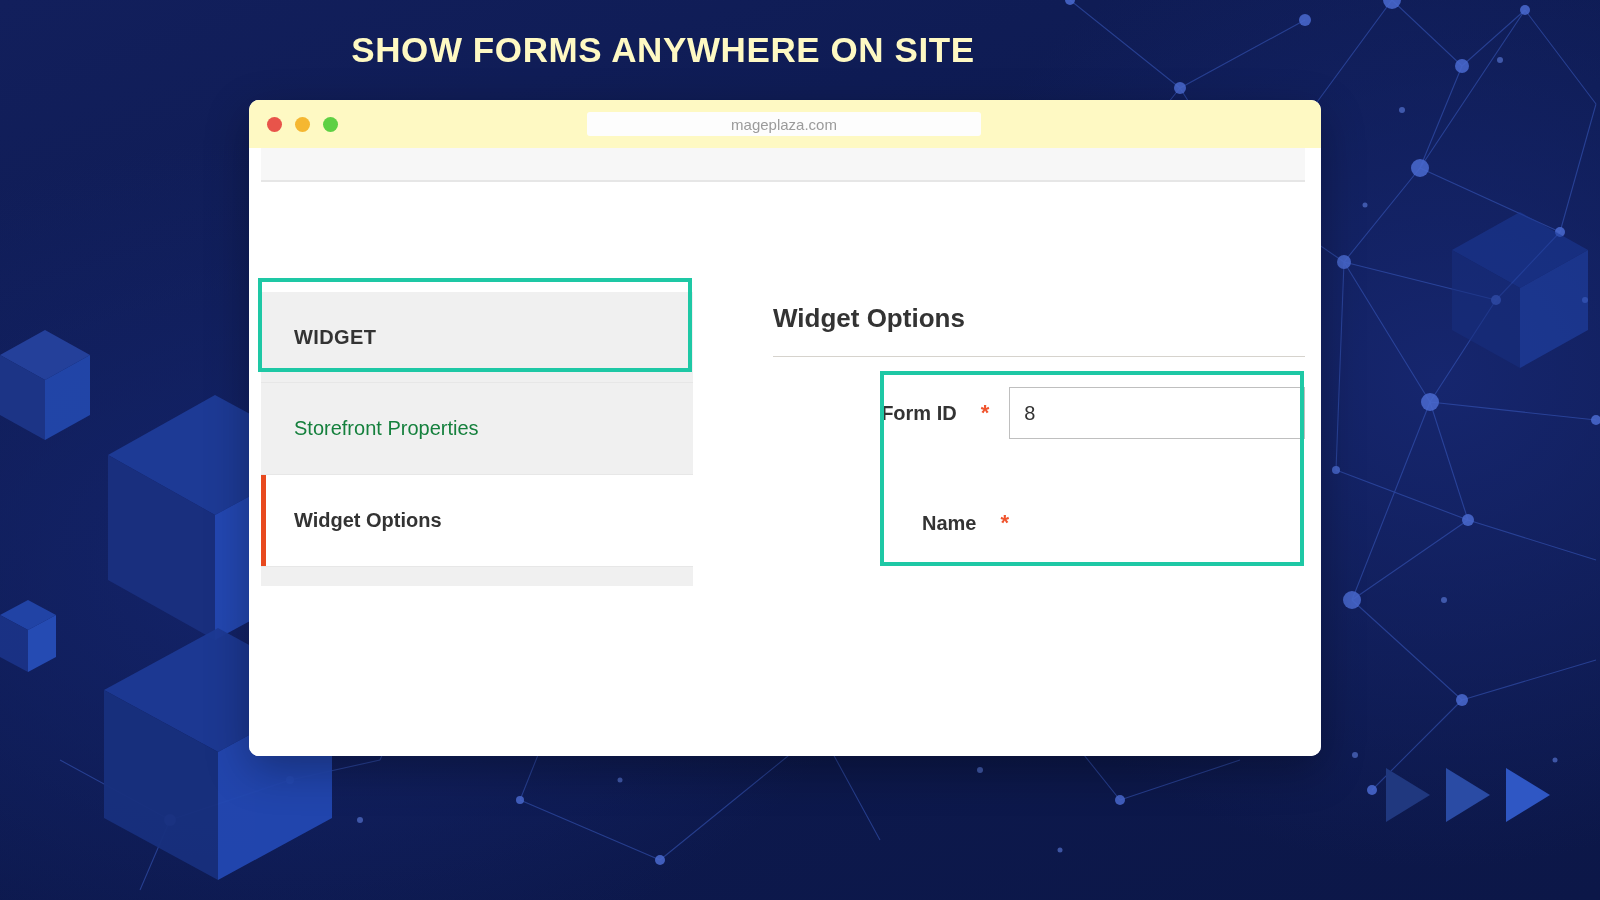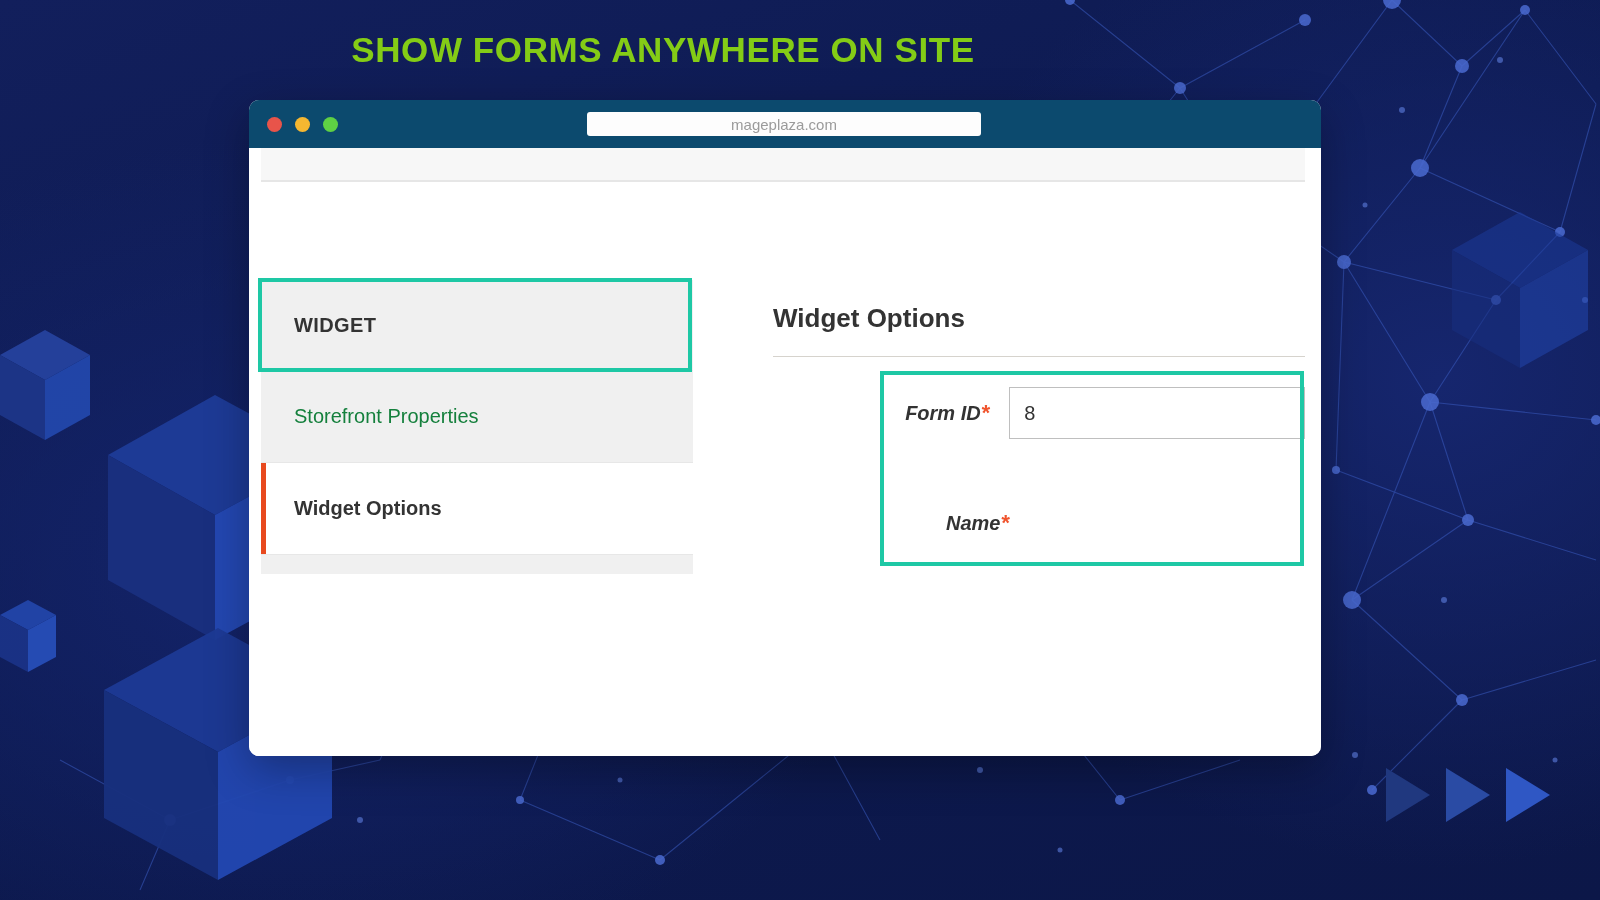--- a/index.html
+++ b/index.html
@@ -18,39 +18,39 @@
       radial-gradient(ellipse 900px 620px at 18% 62%, #14246b 0%, rgba(20,36,107,0) 68%),
       radial-gradient(ellipse 760px 700px at 90% 42%, #16266e 0%, rgba(22,38,110,0) 70%),
       linear-gradient(160deg,#121f5c 0%, #0d1a50 45%, #0c1748 100%);
   }
   #bg-net, #bg-cubes, #bg-tri { position:absolute; inset:0; }
 
   
   .page-title {
     position:absolute; top:30px; left:0; width:1326px;
     text-align:center;
-    color:#84cc16;
+    color:#fef9c3;
     font-size:35px;
     font-weight:bold;
     letter-spacing:0.6px;
   }
 
   
   .browser-window {
     position:absolute;
     left:249px; top:100px;
     width:1072px; height:656px;
     background:#ffffff;
     border-radius:10px;
     overflow:hidden;
     box-shadow:0 14px 44px rgba(0,0,0,.30);
   }
   .browser-chrome {
     height:48px;
-    background:#0c4a6e;
+    background:#fef9c3;
     position:relative;
   }
   .traffic-lights {
     position:absolute; left:18px; top:17px;
     display:flex; gap:13px;
   }
   .dot { width:15px; height:15px; border-radius:50%; display:block; }
   .dot.red    { background:#e8544a; }
   .dot.yellow { background:#f5b731; }
   .dot.green  { background:#5ed044; }
@@ -67,21 +67,21 @@
   .browser-body { position:relative; height:608px; background:#ffffff; }
 
   .top-strip {
     position:absolute; left:12px; top:0; width:1044px; height:34px;
     background:#f7f7f7;
     border-bottom:2px solid #e6e6e6;
   }
 
   
   .sidebar {
-    position:absolute; left:12px; top:132px; width:432px;
+    position:absolute; left:12px; top:144px; width:432px;
   }
   .nav-header {
     position:relative;
     height:90px;
     background:#f0f0f0;
     display:flex; align-items:center;
     padding-left:33px;
   }
   .nav-header-label {
     font-size:20px; font-weight:bold; color:#333333; letter-spacing:.4px;
@@ -128,21 +128,21 @@
   .fields { position:relative; margin-top:23px; }
   .field-row {
     display:flex; align-items:center;
     height:66px;
   }
   .field-row + .field-row { margin-top:44px; }
   .field-label {
     width:240px; text-align:right;
     font-size:20px; font-weight:bold; color:#333333;
     padding-right:4px;
-    display:flex; align-items:center; justify-content:flex-end; gap:0;font-style:italic;
+    display:flex; align-items:center; justify-content:flex-end; gap:24px;
   }
   .req-star { color:#f0542d; font-size:22px; line-height:1; }
   .field-input {
     margin-left:16px;
     width:320px; height:52px;
     border:1px solid #bfbfbf;
     background:#ffffff;
     font-family:"Liberation Sans", sans-serif;
     font-size:20px; color:#333333;
     padding:0 14px;

